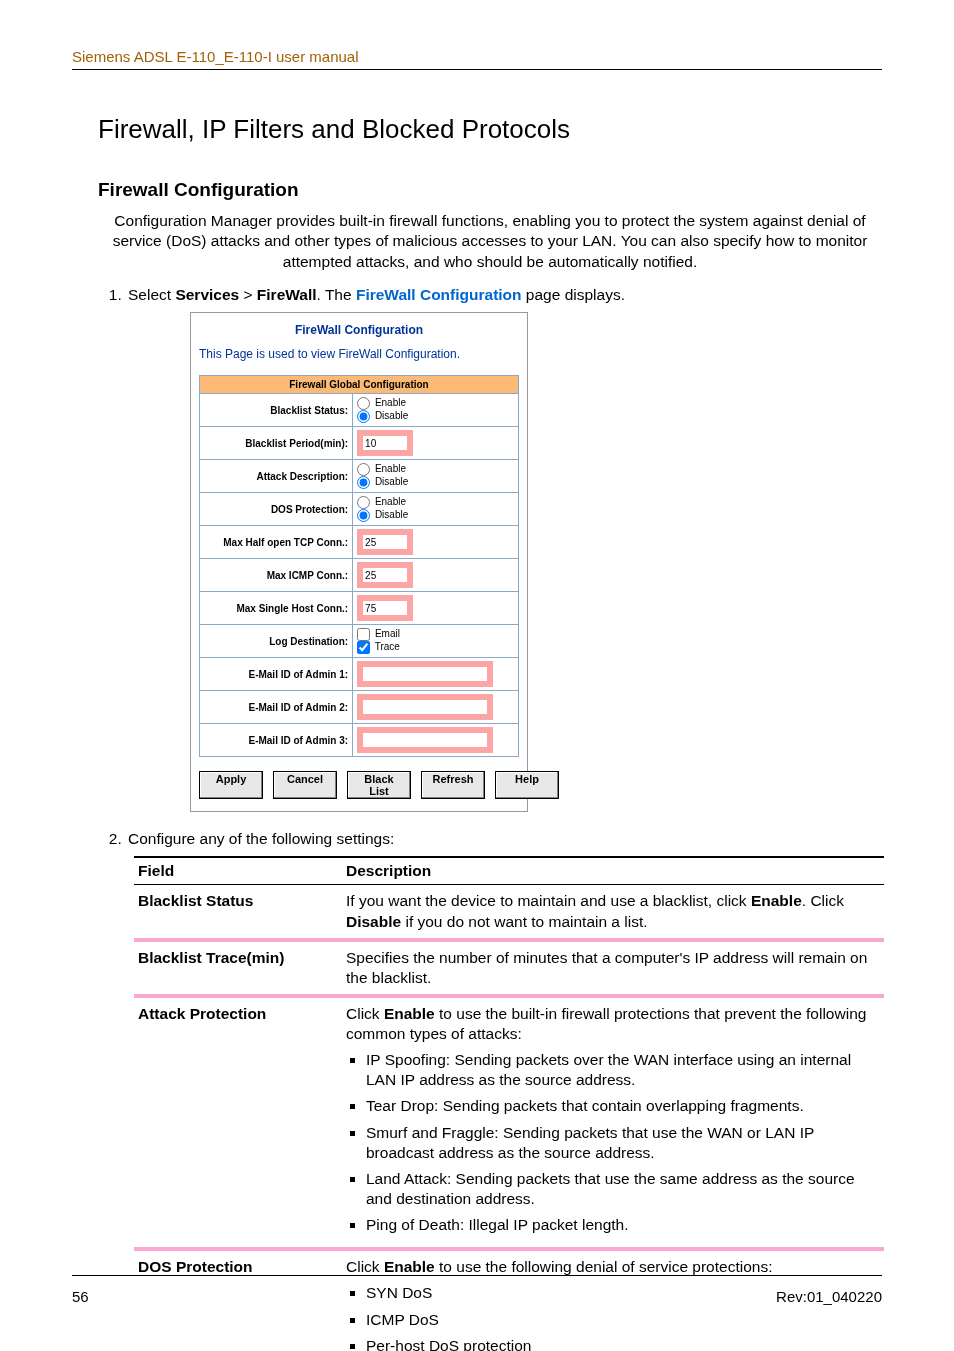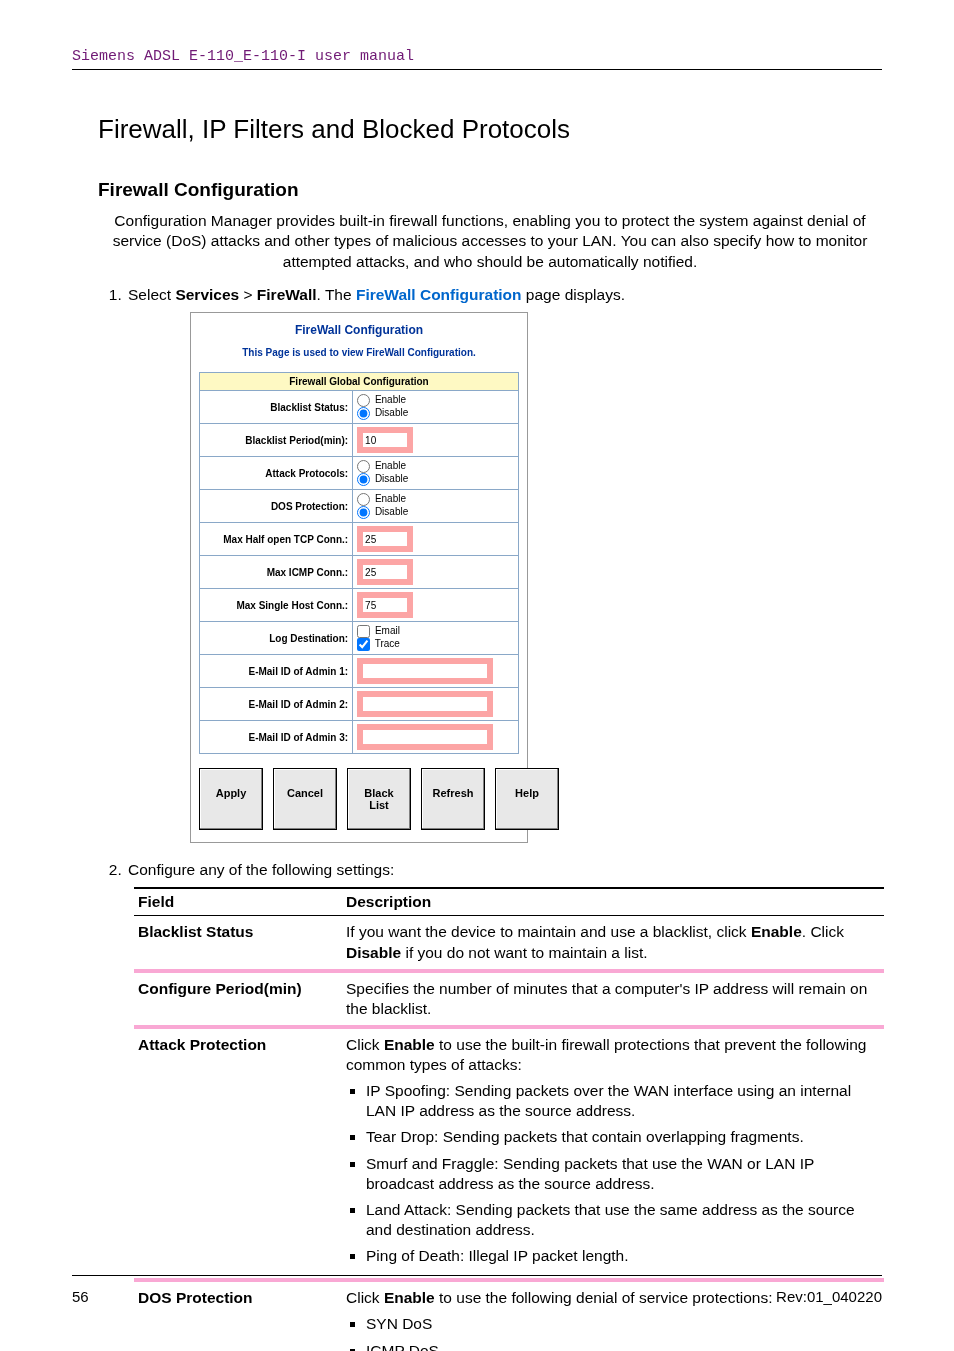--- a/index.html
+++ b/index.html
@@ -12,24 +12,23 @@
     color: #000;
     background: #fff;
     position: relative;
   }
   .page {
     padding: 48px 72px 0 72px;
     box-sizing: border-box;
   }
   .hdr-line {
     font-size: 15px;
-    color: #701a75;
+    color: #a16207;
     border-bottom: 1px solid #000;
     padding-bottom: 4px;
-    font-family: Liberation Mono, monospace;
   }
   h1.doc-title {
     font-size: 26px;
     font-weight: 400;
     margin: 44px 0 0 26px;
   }
   h2.doc-sub {
     font-size: 19px;
     font-weight: 700;
     margin: 34px 0 10px 26px;
@@ -61,32 +60,31 @@
     background: #fff;
   }
   .fw-title {
     text-align: center;
     color: #003399;
     font-weight: 700;
     font-size: 12px;
     margin-bottom: 10px;
   }
   .fw-desc {
-    text-align: center;
+    text-align: left;
     color: #003399;
-    font-size: 10px;
+    font-size: 12px;
     margin-bottom: 14px;
-    font-weight: bold;
   }
   table.fw-grid {
     border-collapse: collapse;
     width: 100%;
   }
   table.fw-grid th {
-    background: #fef9c3;
+    background: #fdba74;
     border: 1px solid #8AA8C8;
     font-size: 10px;
     font-weight: 700;
     padding: 3px;
     text-align: center;
   }
   table.fw-grid td {
     border: 1px solid #8AA8C8;
     font-size: 10px;
     padding: 3px 4px;
@@ -104,21 +102,21 @@
     height: 14px;
     border: 6px solid #fca5a5;
     padding: 0 2px;
   }
   .tiny-input.wide { width: 120px; }
   .fw-radio, .fw-check { vertical-align: middle; margin: 0 2px 0 0; }
   .fw-buttons { margin-top: 14px; display: flex; gap: 10px; justify-content: flex-start; }
   .win-btn {
     font-family: "MS Sans Serif", Tahoma, sans-serif;
     font-size: 11px;
-    padding: 18px 8px;
+    padding: 1px 8px;
     background: #E8E8E8;
     border: 1px solid #000;
     box-shadow: inset -1px -1px 0 #808080, inset 1px 1px 0 #fff;
     min-width: 46px;
     text-align: center;
     font-weight: 700;
   }
 
   
   table.desc {
@@ -191,21 +189,21 @@
             <td>
               <input type="radio" class="fw-radio" style=""> <span>Enable</span><br>
               <input type="radio" class="fw-radio" checked="" style=""> <span>Disable</span>
             </td>
           </tr>
           <tr>
             <td class="lbl">Blacklist Period(min):</td>
             <td><input class="tiny-input" value="10" style=""></td>
           </tr>
           <tr>
-            <td class="lbl">Attack Protocols:</td>
+            <td class="lbl">Attack Description:</td>
             <td>
               <input type="radio" class="fw-radio" style=""> <span>Enable</span><br>
               <input type="radio" class="fw-radio" checked="" style=""> <span>Disable</span>
             </td>
           </tr>
           <tr>
             <td class="lbl">DOS Protection:</td>
             <td>
               <input type="radio" class="fw-radio" style=""> <span>Enable</span><br>
               <input type="radio" class="fw-radio" checked="" style=""> <span>Disable</span>
@@ -265,21 +263,21 @@
       <th>Field</th>
       <th>Description</th>
     </tr>
     <tr>
       <td class="field">Blacklist Status</td>
       <td>
         <span>If you want the device to maintain and use a blacklist, click </span><b>Enable</b><span>. Click </span><b>Disable</b><span> if you do not want to maintain a list.</span>
       </td>
     </tr>
     <tr>
-      <td class="field">Configure Period(min)</td>
+      <td class="field">Blacklist Trace(min)</td>
       <td>Specifies the number of minutes that a computer's IP address will remain on the blacklist.</td>
     </tr>
     <tr>
       <td class="field">Attack Protection</td>
       <td>
         <span>Click </span><b>Enable</b><span> to use the built-in firewall protections that prevent the following common types of attacks:</span>
         <ul>
           <li>IP Spoofing: Sending packets over the WAN interface using an internal LAN IP address as the source address.</li>
           <li>Tear Drop: Sending packets that contain overlapping fragments.</li>
           <li>Smurf and Fraggle: Sending packets that use the WAN or LAN IP broadcast address as the source address.</li>

